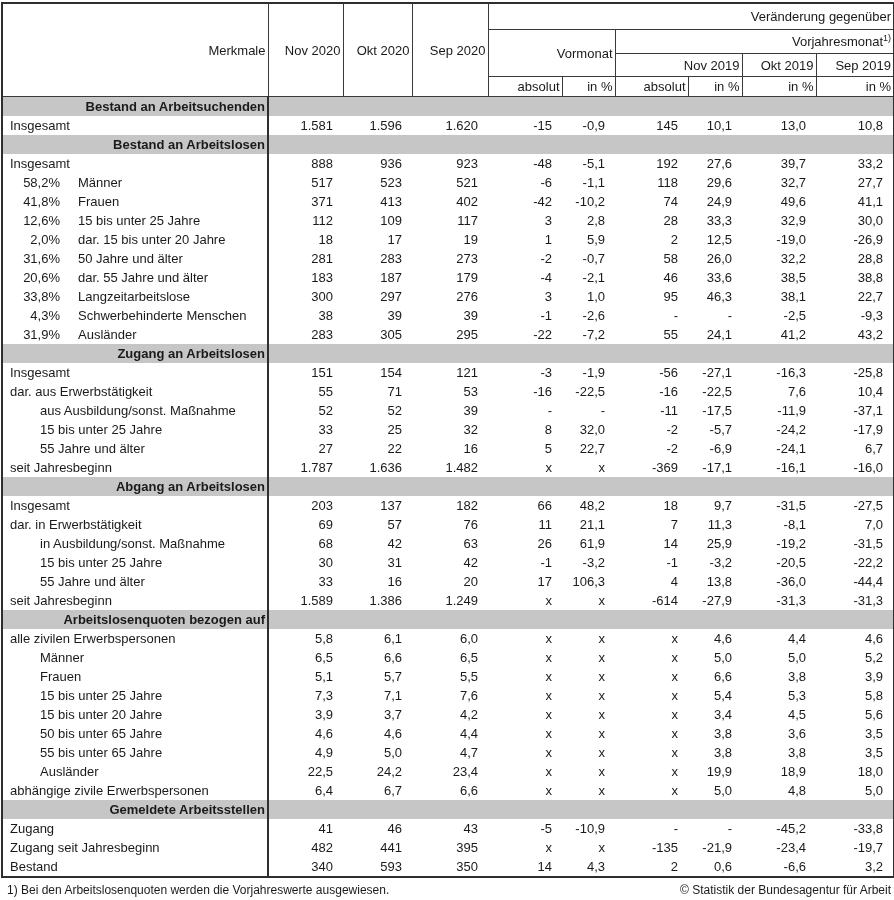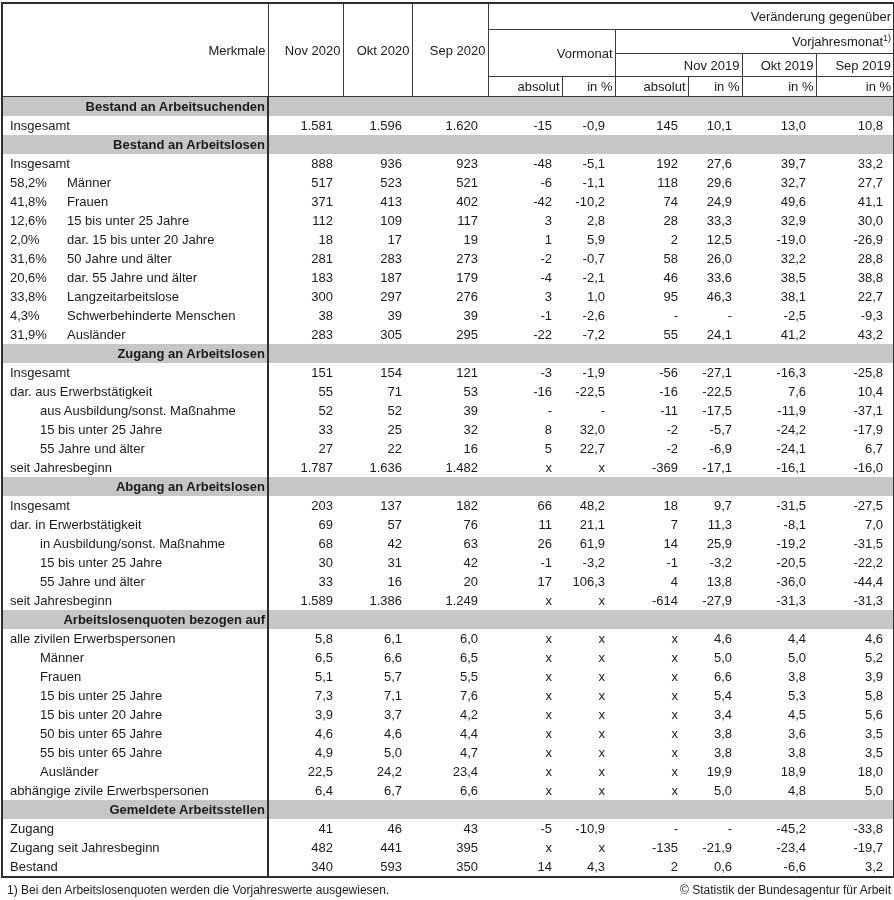--- a/index.html
+++ b/index.html
@@ -52,21 +52,22 @@
   tr.sec-row td {
     background: #c6c6c6;
     font-weight: bold;
     height: 19px;
     line-height: 19px;
   }
   tr.sec-row td.lbl { border-right: 2px solid #2e2e2e; text-align: right; }
   span.pct {
     display: inline-block;
     width: 50px;
-    margin-right: 7px;
+    text-align: right;
+    margin-right: 18px;
   }
   span.rlbl.ind1 { margin-left: 30px; }
 
   .foot {
     width: 892px;
     display: flex;
     justify-content: space-between;
     align-items: center;
     font-size: 12px;
     padding: 5px 2px 0 6px;

